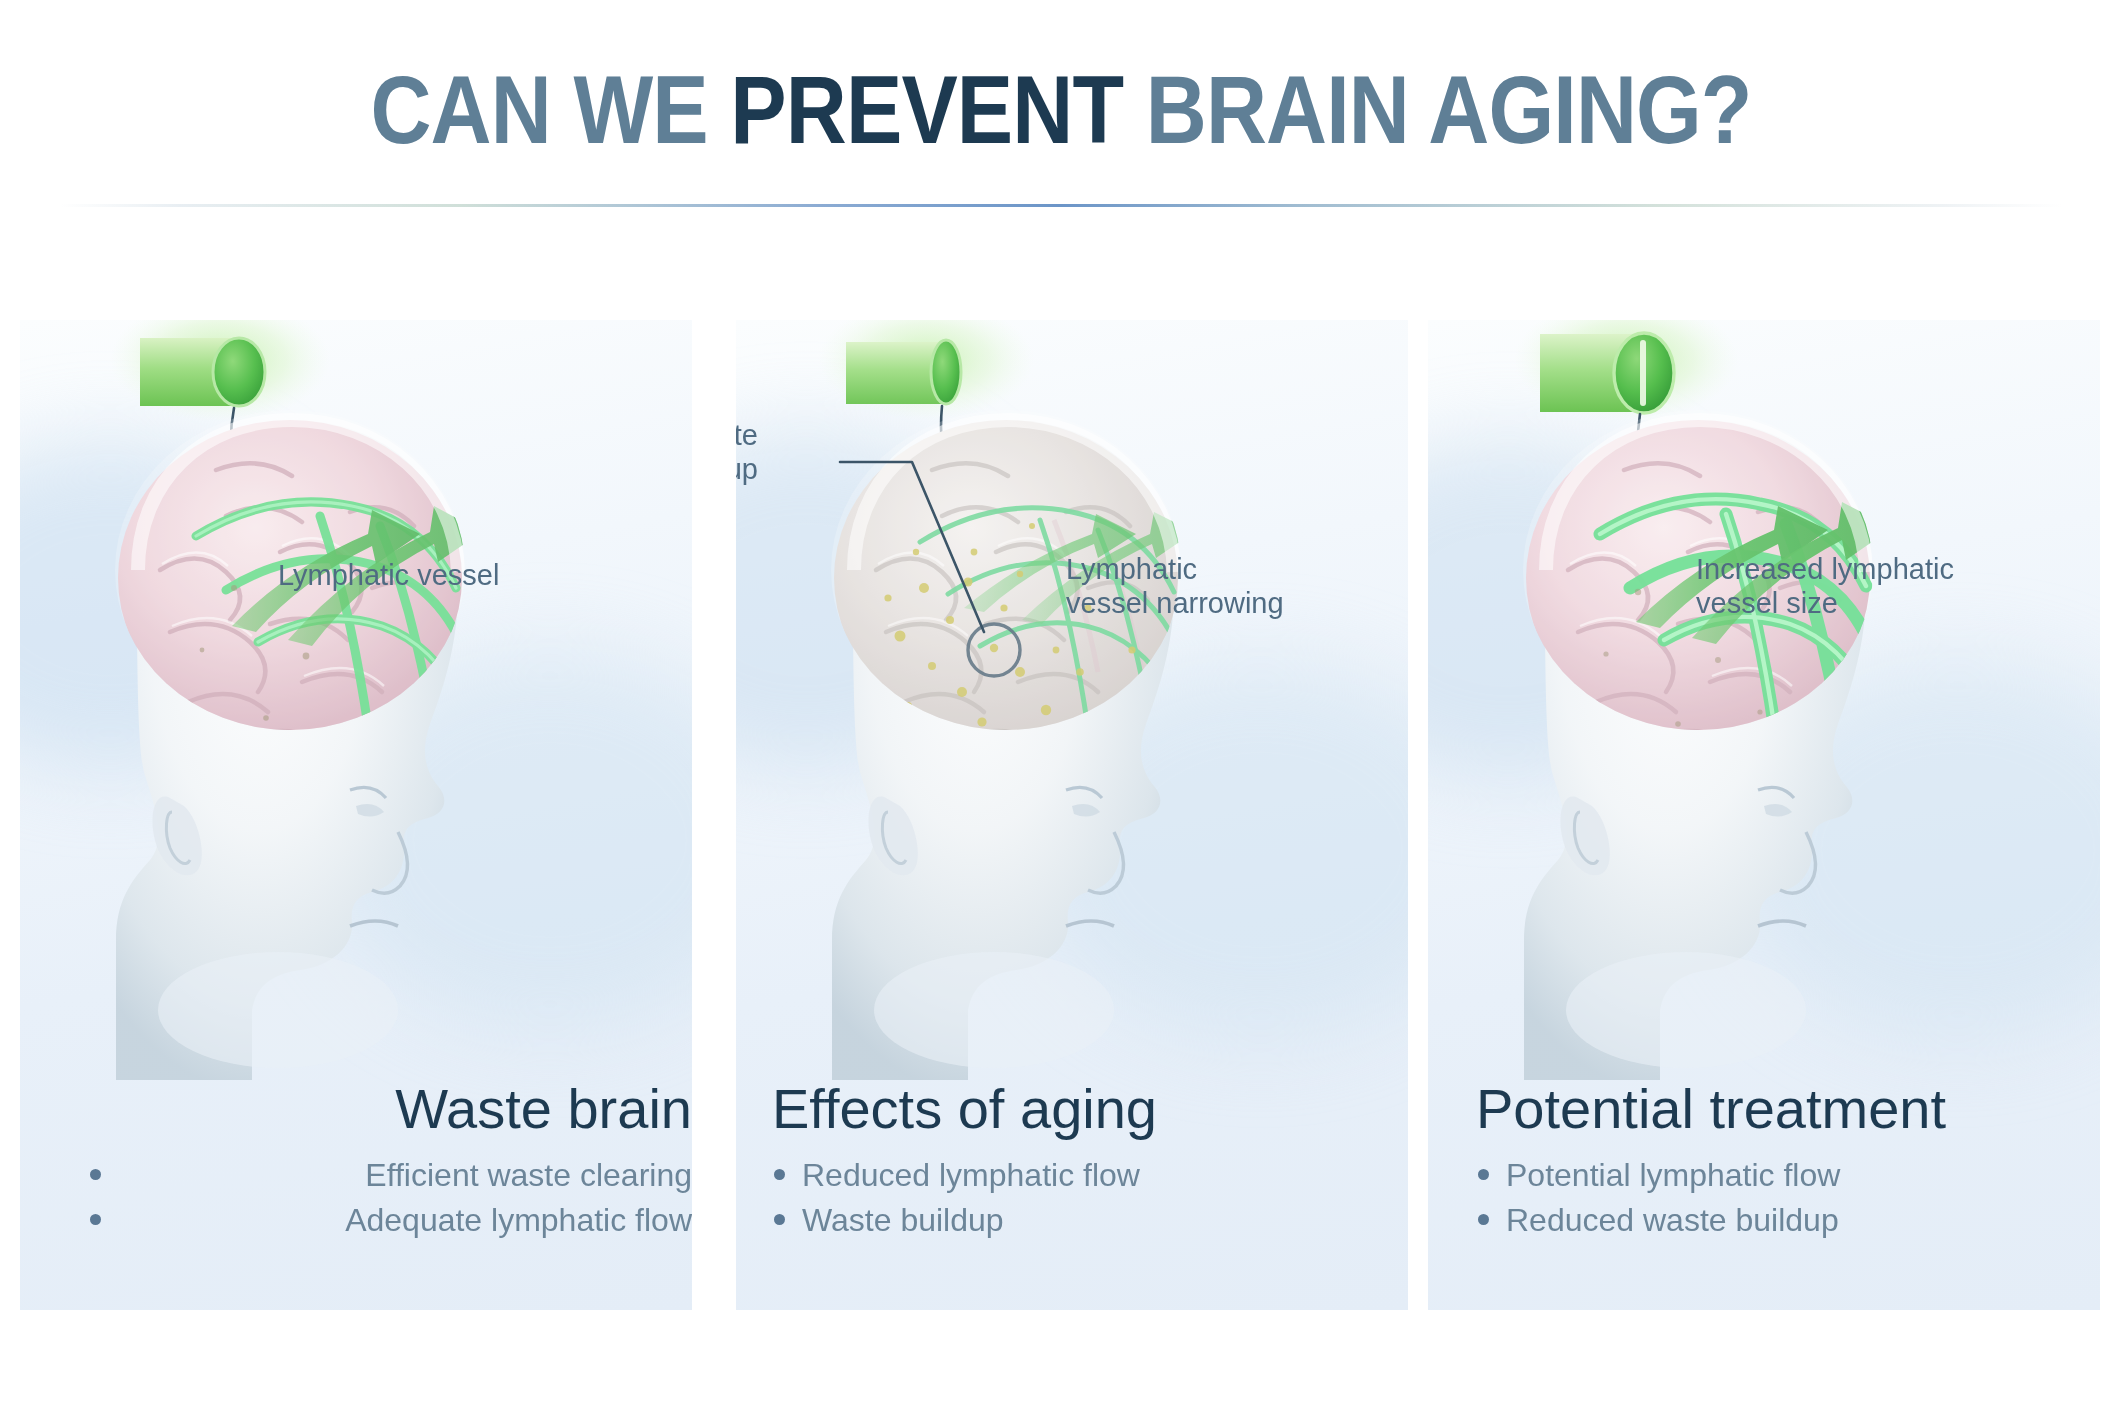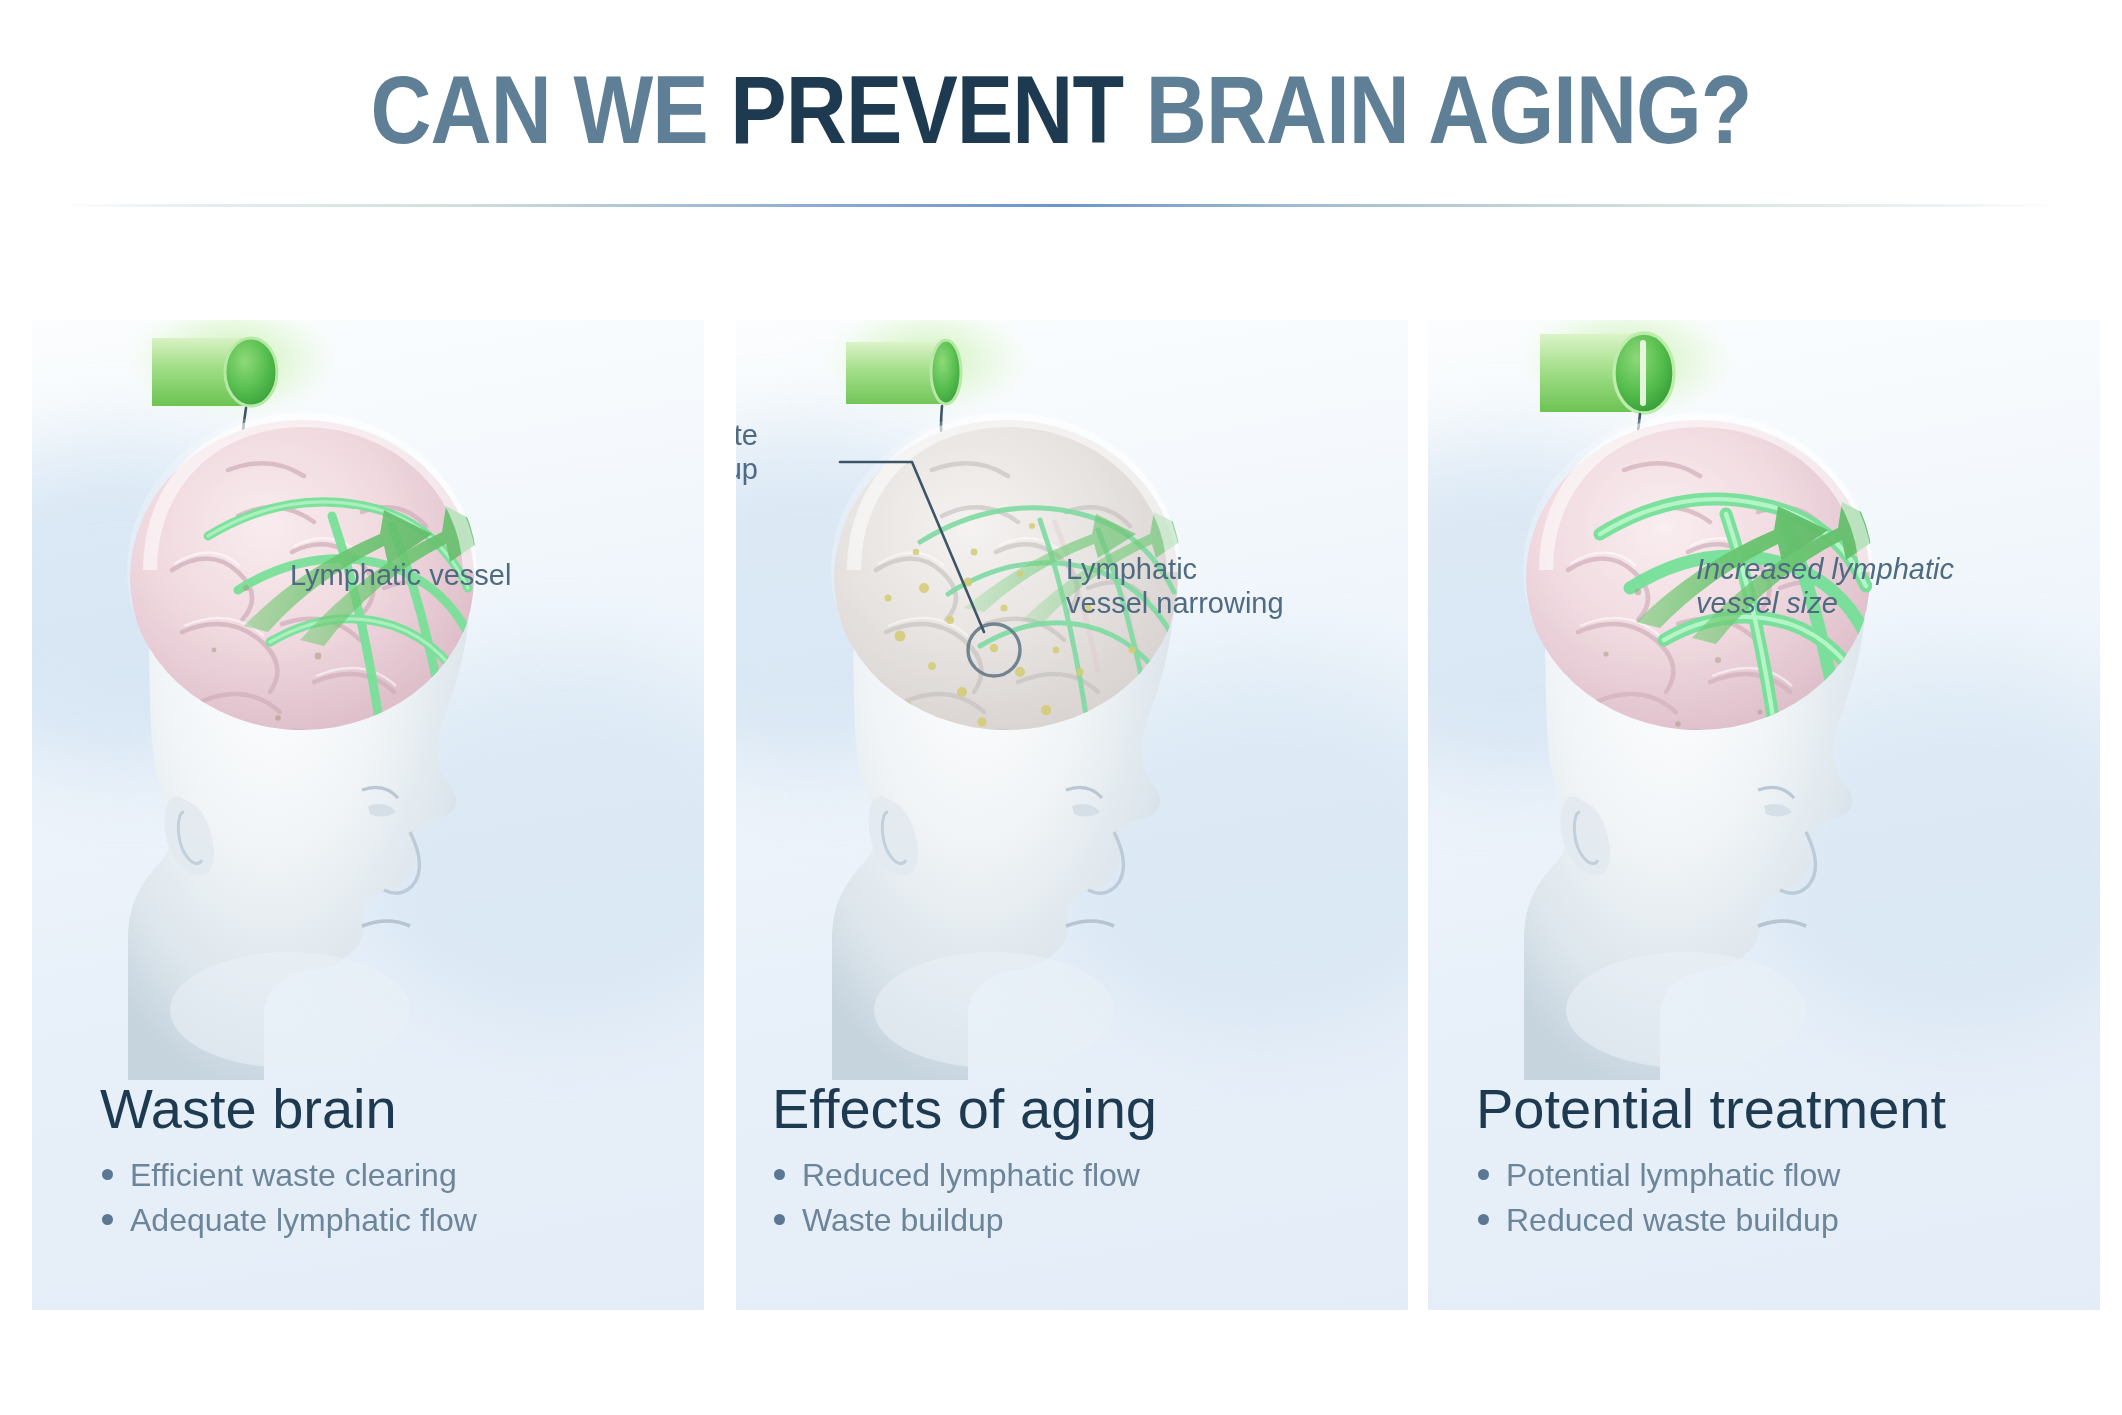--- a/index.html
+++ b/index.html
@@ -45,21 +45,21 @@
 
   
   #panels{
     position:absolute;left:0;top:0;width:2122px;height:1415px;
   }
   .panel{
     position:absolute;top:320px;width:672px;height:990px;
     background:linear-gradient(170deg,#fbfdfe 0%,#f2f7fc 28%,#e8f0f9 62%,#e4edf7 100%);
     overflow:hidden;
   }
-  #panel-0{left:32px;}
+  #panel-0{left:20px;text-align:right;}
   #panel-1{left:736px;}
   #panel-2{left:1428px;}
 
   
   .blob{position:absolute;border-radius:50%;filter:blur(40px);pointer-events:none;}
 
   
   .illus{position:absolute;left:0;top:0;width:672px;height:760px;}
   .illus svg{position:absolute;left:0;top:0;}
 
@@ -536,21 +536,21 @@
         <path d="M118 250 C118 162 182 100 272 100 C360 100 436 164 438 252" fill="none" stroke="#ffffff" stroke-width="14" opacity=".55"></path>
 
         <path d="M330 470 Q352 462 366 478" fill="none" stroke="#b9c8d4" stroke-width="3.2"></path>
         <path d="M336 486 Q354 480 364 492 Q352 500 338 494 Z" fill="#cfdbe4" opacity=".8"></path>
         <path d="M378 512 Q396 548 380 566 Q368 578 352 570" fill="none" stroke="#bccbd7" stroke-width="3.4"></path>
         <path d="M330 606 Q356 596 378 606" fill="none" stroke="#b6c5d2" stroke-width="3.6"></path>
         <ellipse cx="258" cy="690" rx="120" ry="58" fill="#e9f0f6" opacity=".6"></ellipse>
       </svg>
     </div>
 
-    <div class="callout-text" style="left:268px;top:232px;font-style:italic;">Increased lymphatic
+    <div class="callout-text" style="left:268px;top:232px;">Increased lymphatic
 vessel size</div>
 
     <div class="caption" style="top:760px;padding-left:48px;box-sizing:border-box;">
       <div class="cap-title">Potential treatment</div>
       <ul class="cap-list">
         <li>Potential lymphatic flow</li>
         <li>Reduced waste buildup</li>
       </ul>
     </div>
   </div>

